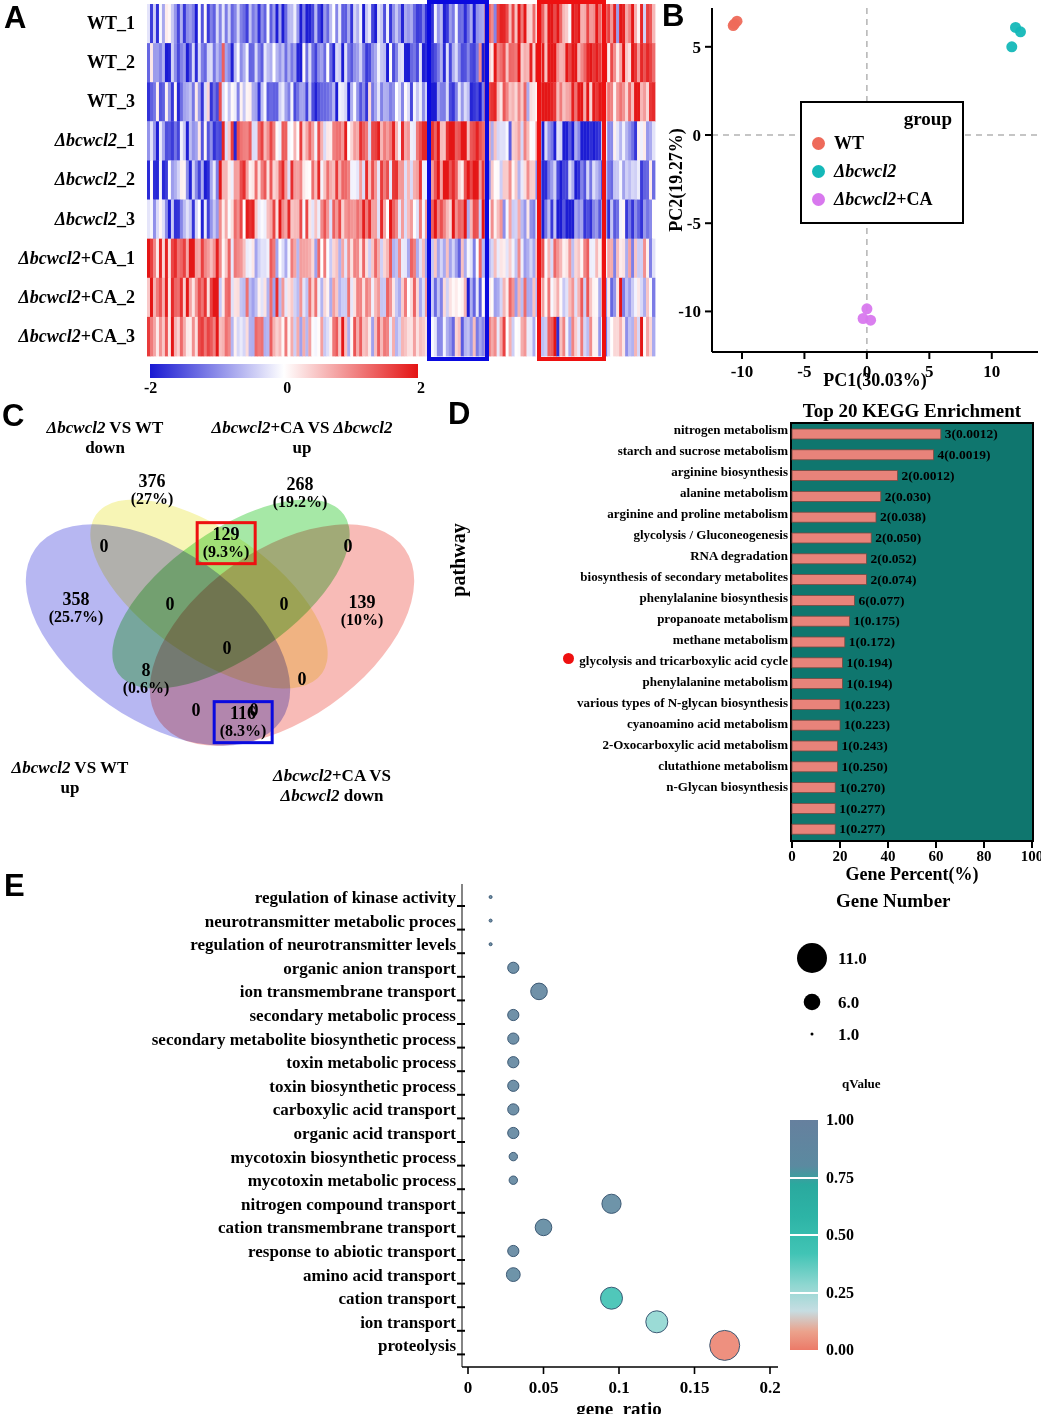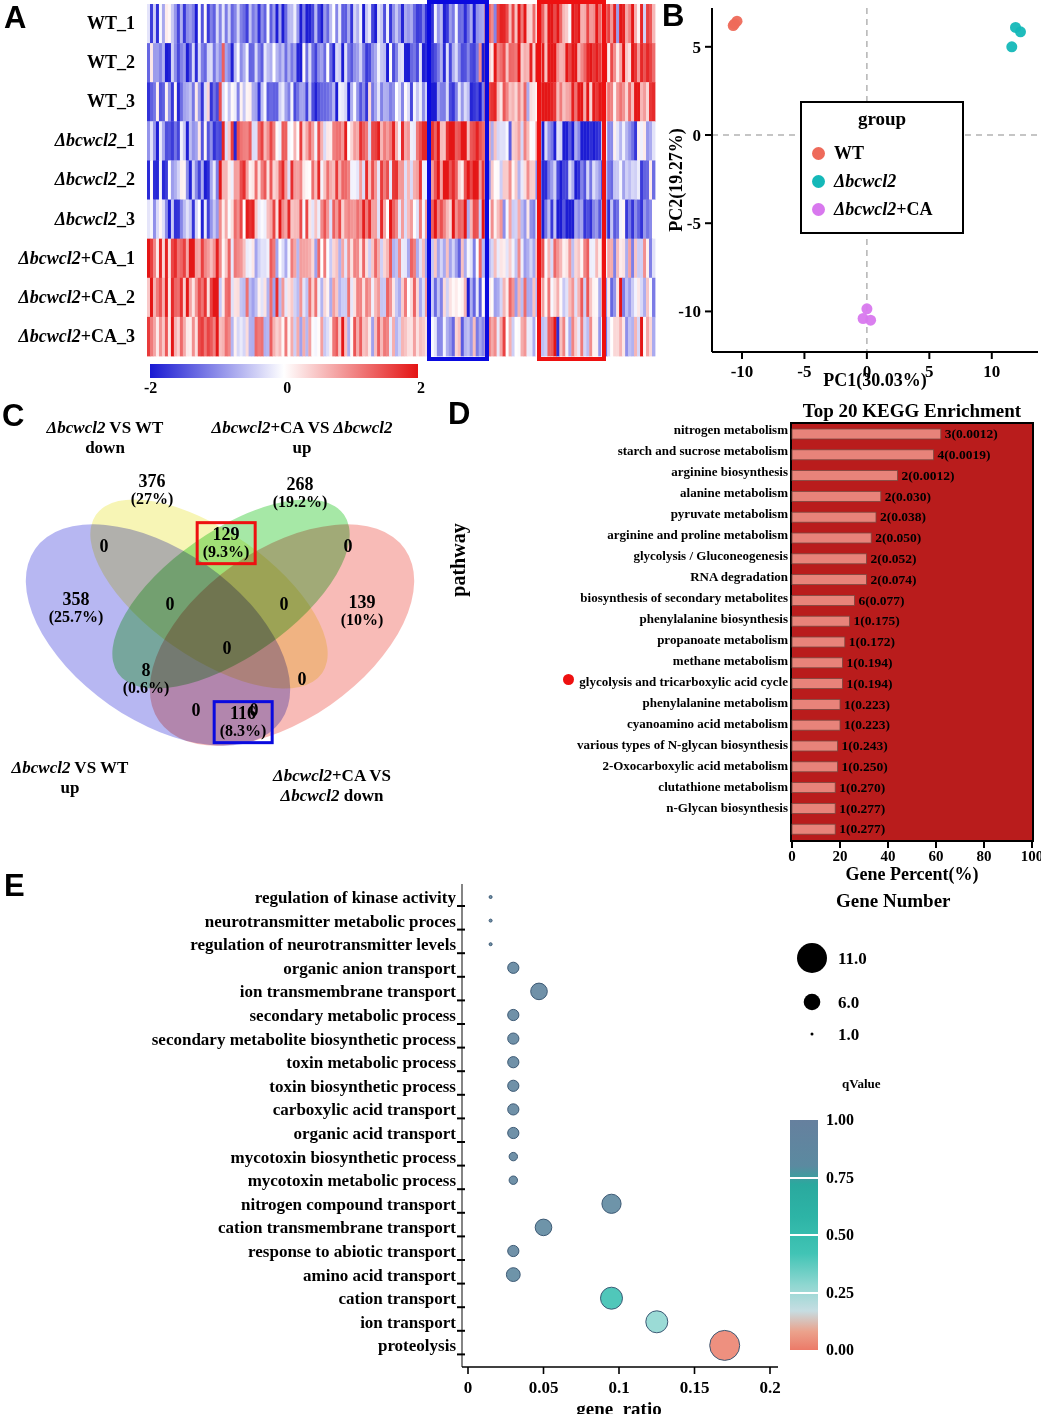--- a/index.html
+++ b/index.html
@@ -23,21 +23,21 @@
        background:linear-gradient(to right,#1919d2,#ffffff 50%,#e41414)}
   #hm-cb-ticks{position:absolute;left:144px;top:379px;width:281px;display:flex;justify-content:space-between;font-size:16px}
 
   
   #panel-b{left:660px;top:0;width:381px;height:398px}
   #panel-b .pl{left:2px;top:0}
   #pca-svg{position:absolute;left:0;top:0;width:381px;height:398px}
   #pca-ylab{position:absolute;left:16px;top:180px;transform:translate(-50%,-50%) rotate(-90deg);font-size:18px;white-space:nowrap}
   #pca-xlab{position:absolute;left:215px;top:370px;transform:translateX(-50%);font-size:18px;white-space:nowrap}
   #pca-legend{position:absolute;left:140px;top:101px;width:164px;border:2px solid #000;background:#fff;padding:5px 10px 8px;z-index:3}
-  #pca-legend-title{font-size:19px;text-align:center;margin-bottom:10px}
+  #pca-legend-title{font-size:19px;text-align:right;margin-bottom:0}
   .leg-row{display:flex;align-items:center;gap:9px;font-size:18px;line-height:1.55;white-space:nowrap}
   .leg-dot{width:13px;height:13px;border-radius:50%;flex:0 0 13px}
 
   
   #panel-c{left:0;top:398px;width:440px;height:478px}
   #panel-c .pl{left:2px;top:2px}
   #venn-svg{position:absolute;left:0;top:0;width:440px;height:478px}
   #venn-labels{position:absolute;inset:0;pointer-events:none}
   .venn-num{position:absolute;transform:translate(-50%,-50%);text-align:center;font-size:18px;line-height:1.05;white-space:nowrap}
   .venn-num .pct{font-size:16px}
@@ -45,21 +45,21 @@
   .venn-set{position:absolute;transform:translateX(-50%);text-align:center;font-size:17px;line-height:1.15;white-space:nowrap}
 
   
   #panel-d{left:440px;top:398px;width:601px;height:478px}
   #panel-d .pl{left:8px;top:0}
   #kegg-title{position:absolute;left:330px;top:2px;width:284px;text-align:center;font-size:19px;white-space:nowrap}
   #kegg-ylab{position:absolute;left:18px;top:162px;transform:translate(-50%,-50%) rotate(-90deg);font-size:20px}
   #kegg-cats{position:absolute;left:30px;top:24px;width:318px}
   .kcat{height:21px;display:flex;align-items:flex-start;justify-content:flex-end;font-size:13px;white-space:nowrap;gap:5px}
   .red-dot{width:11px;height:11px;border-radius:50%;display:inline-block;flex:0 0 11px}
-  #kegg-plot{position:absolute;left:350px;top:24px;width:244px;height:420px;border:2px solid #000;background:#b91c1c}
+  #kegg-plot{position:absolute;left:350px;top:24px;width:244px;height:420px;border:2px solid #000;background:#0f766e}
   #kegg-svg{width:240px;height:416px}
   #kegg-xticks{position:absolute;left:350px;top:444px;width:244px;height:24px}
   .kxtick{position:absolute;width:2px;height:6px;background:#000;top:0}
   .kxt{position:absolute;transform:translateX(-50%);font-size:15px;top:6px}
   #kegg-xlab{position:absolute;left:472px;top:466px;transform:translateX(-50%);font-size:18px;white-space:nowrap}
 
   
   #panel-e{left:0;top:870px;width:1041px;height:544px}
   #panel-e .pl{left:4px;top:0}
   #go-svg{position:absolute;left:0;top:0;width:1041px;height:544px}
@@ -1778,23 +1778,20 @@
       <div class="kcat">
         <span>starch and sucrose metabolism</span>
       </div>
       <div class="kcat">
         <span>arginine biosynthesis</span>
       </div>
       <div class="kcat">
         <span>alanine metabolism</span>
       </div>
       <div class="kcat">
-        <span>pyruvate metabolism</span>
-      </div>
-      <div class="kcat">
         <span>arginine and proline metabolism</span>
       </div>
       <div class="kcat">
         <span>glycolysis / Gluconeogenesis</span>
       </div>
       <div class="kcat">
         <span>RNA degradation</span>
       </div>
       <div class="kcat">
         <span>biosynthesis of secondary metabolites</span>
@@ -1809,24 +1806,24 @@
         <span>methane metabolism</span>
       </div>
       <div class="kcat">
         <span class="red-dot" style="background: rgb(238, 16, 16);"></span>
         <span>glycolysis and tricarboxylic acid cycle</span>
       </div>
       <div class="kcat">
         <span>phenylalanine metabolism</span>
       </div>
       <div class="kcat">
+        <span>various types of N-glycan biosynthesis</span>
+      </div>
+      <div class="kcat">
         <span>cyanoamino acid metabolism</span>
-      </div>
-      <div class="kcat">
-        <span>various types of N-glycan biosynthesis</span>
       </div>
       <div class="kcat">
         <span>2-Oxocarboxylic acid metabolism</span>
       </div>
       <div class="kcat">
         <span>clutathione metabolism</span>
       </div>
       <div class="kcat">
         <span>n-Glycan biosynthesis</span>
       </div>

